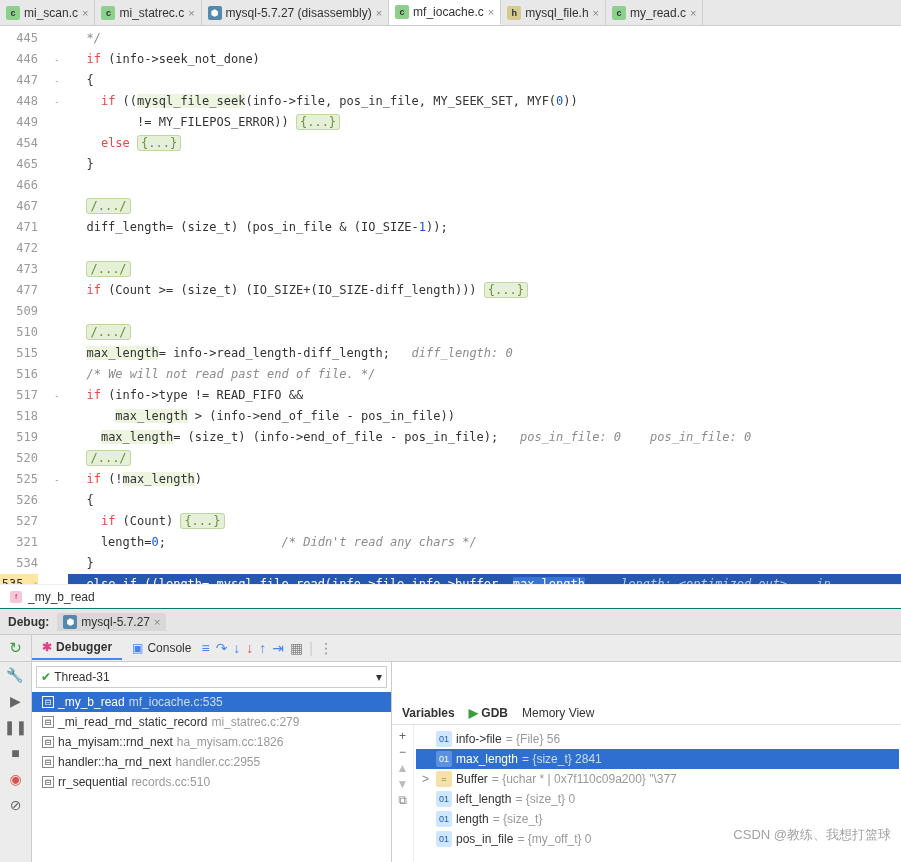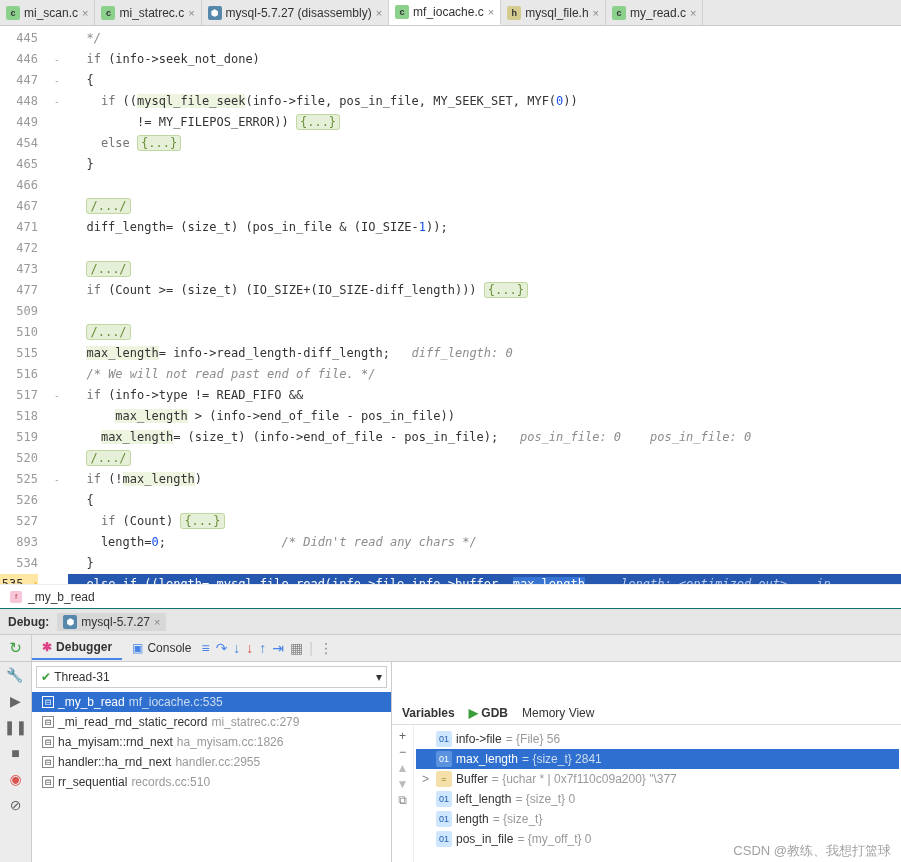--- a/index.html
+++ b/index.html
@@ -10,21 +10,21 @@
 .tab-close { color: #888; font-size: 11px; }
 .icon-c { width: 14px; height: 14px; background: #8bd18b; border-radius: 2px; display:flex; align-items:center; justify-content:center; font-size:9px; color:#333; font-weight:bold;}
 .icon-cdot{width:14px;height:14px;background:#58a;border-radius:2px;display:flex;align-items:center;justify-content:center;font-size:9px;color:#fff;}
 .icon-h { width: 14px; height: 14px; background: #d6cb8e; border-radius: 2px; display:flex; align-items:center; justify-content:center; font-size:9px;color:#333;font-weight:bold;}
 .editor { display: flex; flex: 1; background: #fff; overflow: hidden; }
 .gutter { width: 46px; text-align: right; color: #999; background: #fff; font-family: "Consolas","Monaco",monospace; font-size: 12px; line-height: 21px; padding-right: 8px; padding-top:2px;}
 .fold-gutter{width:22px;background:#fff;border-right:0; padding-top:2px;}
 .fold-gutter .f{height:21px;display:flex;align-items:center;justify-content:center;color:#aaa;font-size:10px;}
 .code { flex: 1; font-family: "Consolas","Monaco",monospace; font-size: 12px; line-height: 21px; white-space: pre; padding-top:2px; overflow:hidden;}
 .code .line { height: 21px; padding-left: 4px; }
-.kw { color: #737373; }
+.kw { color: #ef4444; }
 .num { color: #1750eb; }
 .cmt { color: #8c8c8c; font-style: italic; }
 .fold-mark { background: #e6f0d8; border: 1px solid #c0d8a0; border-radius: 3px; padding: 0 3px; color: #6a8f3a; }
 .highlight { background: #edf5e1; }
 .hl-sel { background: #3874d1; color: #fff; }
 .hl-line-exec{background:#2758b0;color:#fff;}
 .hl-line-exec .cmt{color:#b8cdf2;font-style:italic;}
 .gutter .exec{background:#ffe7a3;color:#333;position:relative;}
 .arrow-exec{color:#f0a000;font-weight:bold;}
 .crumb { background: #fff; padding: 4px 10px; font-size: 12px; display:flex; align-items:center; gap:6px; height:24px; border-top:1px solid #eee;}
@@ -66,21 +66,21 @@
 .var-row{padding:2px 4px 2px 20px;display:flex;align-items:center;gap:4px;}
 .var-row.sel{background:#2f6fcf;color:#fff;}
 .chev{width:10px;display:inline-block;color:#888;}
 .badge{display:inline-flex;align-items:center;justify-content:center;min-width:16px;height:15px;border-radius:2px;font-size:9px;padding:8px 2px;text-align:center;}
 .badge-01{background:#cfe6ff;color:#2560b0;}
 .badge-eq{background:#f4e0a8;color:#8a6d1a;}
 .var-row.sel .badge-01{background:#5a92df;color:#fff;}
 .var-name{}
 .var-eq{color:#999;}
 .var-row.sel .var-eq{color:#cde;}
-.watermark{position:absolute;bottom:2px;right:10px;color:rgba(120,120,120,0.7);font-size:13px;pointer-events:none;margin-left:18px;}
+.watermark{position:absolute;bottom:18px;right:10px;color:rgba(120,120,120,0.7);font-size:13px;pointer-events:none;margin-left:18px;}
 </style>
 </head>
 <body>
 
 <div class="tabs" id="tabs-container">
     <div class="tab">
       <span class="icon-c">c</span>
       <span>mi_scan.c</span>
       <span class="tab-close">×</span>
     </div>
@@ -130,21 +130,21 @@
       <div>510</div>
       <div>515</div>
       <div>516</div>
       <div>517</div>
       <div>518</div>
       <div>519</div>
       <div>520</div>
       <div>525</div>
       <div>526</div>
       <div>527</div>
-      <div>893</div>
+      <div>321</div>
       <div>534</div>
       <div class="exec">535 <span class="arrow-exec">➔</span></div>
     </div>
   <div class="fold-gutter" id="fold-gutter">
       <div class="f"></div>
       <div class="f">-</div>
       <div class="f">-</div>
       <div class="f">-</div>
       <div class="f"></div>
       <div class="f"></div>

